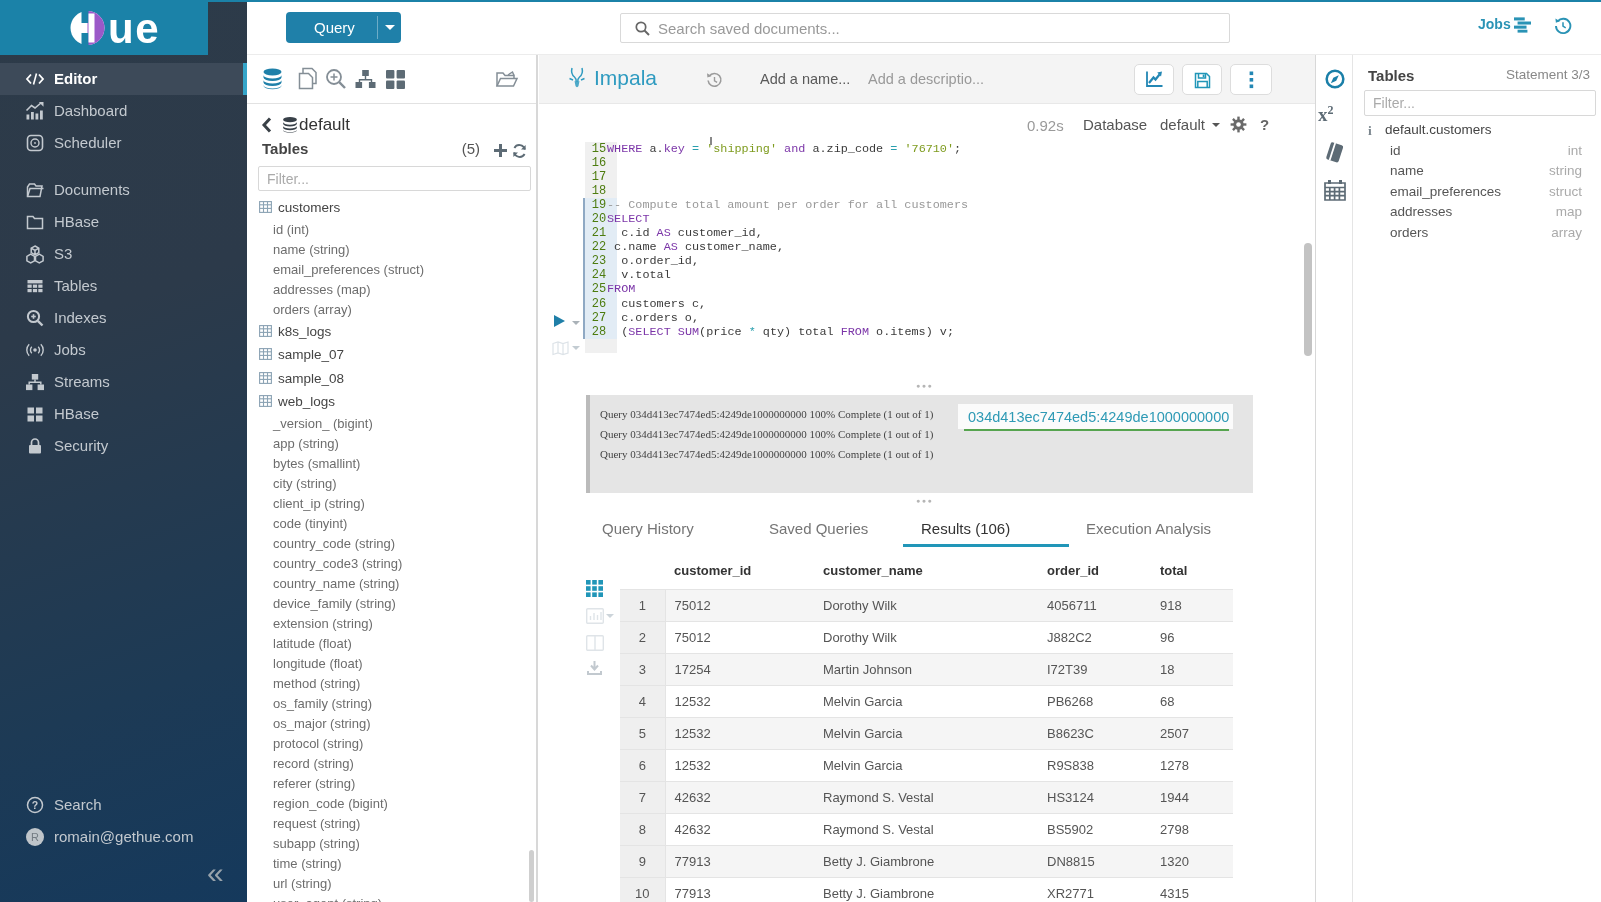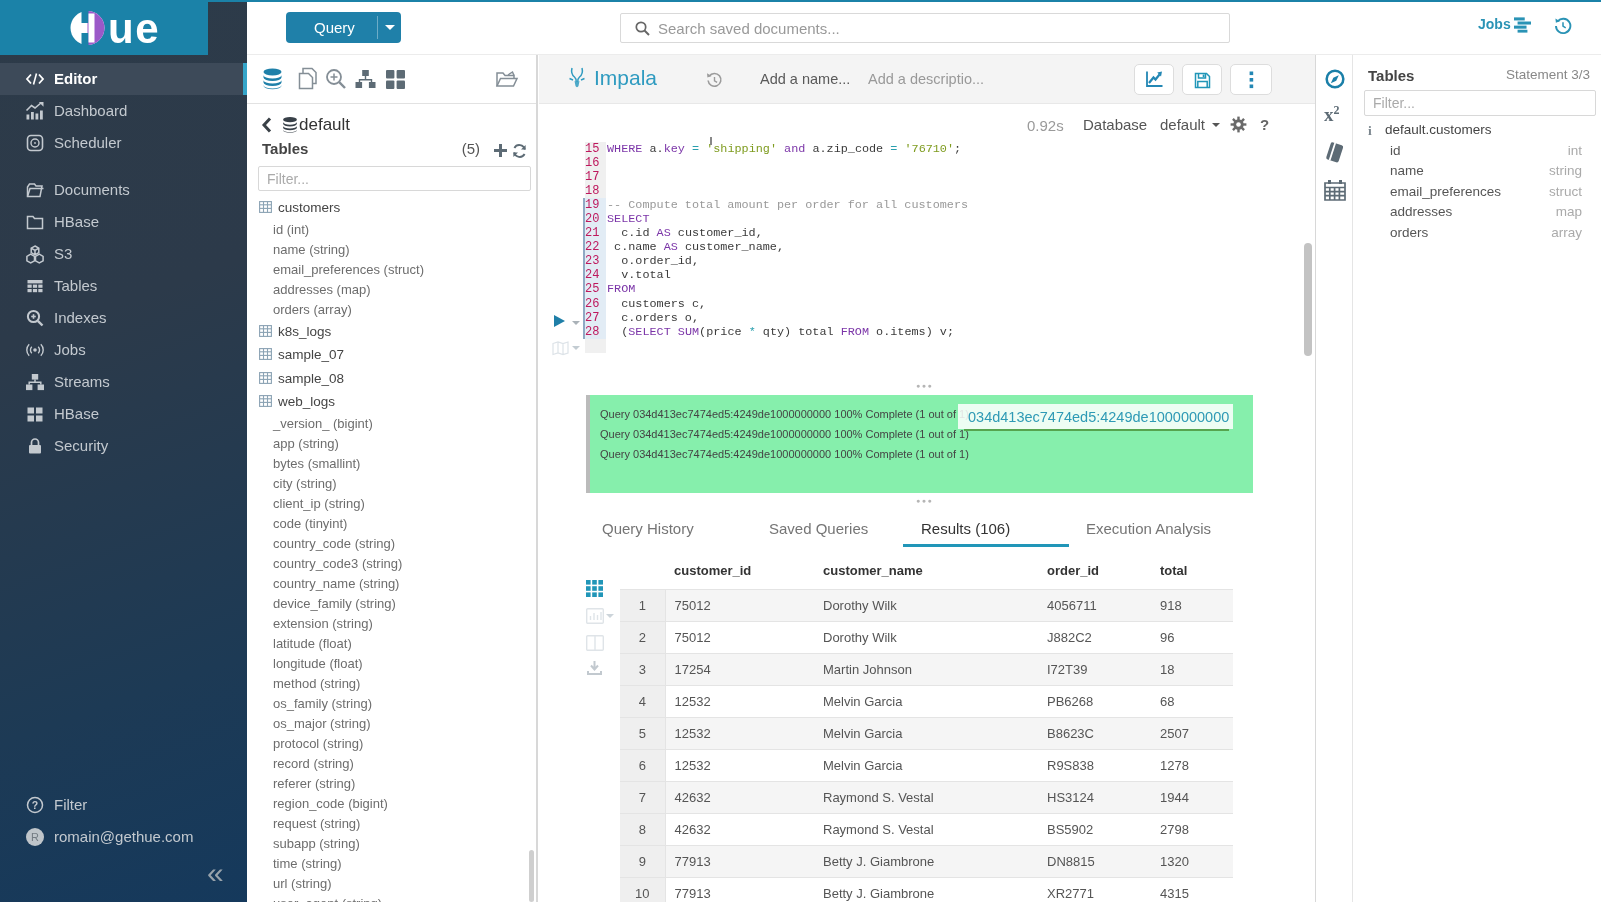--- a/index.html
+++ b/index.html
@@ -34,31 +34,31 @@
 #dbsb{position:absolute;right:2px;top:795px;width:5px;height:52px;background:#cfcfcf;border-radius:3px}
 
 #edregion{position:absolute;left:537px;top:55px;width:778px;height:847px;background:#fff;border-left:1px solid #d8d8d8}
 #edhead{position:absolute;left:1px;top:0;width:777px;height:49px;background:#f4f4f4;border-bottom:1px solid #e8e8e8}
 #edtitle{position:absolute;left:55px;top:11px;font-size:21px;color:#2f9bc0}
 #addname{position:absolute;left:221px;top:16px;font-size:14.5px;font-weight:normal;color:#595959}
 #adddesc{position:absolute;left:329px;top:16px;font-size:14.5px;color:#999}
 .hbtn{position:absolute;top:9px;width:40px;height:31px;background:#fff;border:1px solid #ddd;border-radius:5px}
 #edtools{position:absolute;left:0;top:55px;width:778px;height:40px;font-size:15px;color:#555}
 
-#gutter{position:absolute;left:47px;top:87px;width:21px;font-family:"Liberation Mono",monospace;font-size:12px;line-height:14.05px;color:#be185d;text-align:left}
+#gutter{position:absolute;left:47px;top:87px;width:32px;font-family:"Liberation Mono",monospace;font-size:12px;line-height:14.05px;color:#4d7c0f;text-align:center}
 #gutter div{padding-right:4px}
 #gutter .act{background:#e2ecf5;border-left:2px solid #8fa9c4;margin-left:-2px}
 #code{position:absolute;left:69px;top:87px;font-family:"Liberation Mono",monospace;font-size:11.8px;line-height:14.05px;color:#3b3b3b;white-space:pre}
 .kw{color:#7b35a8}.op{color:#2a9fae}.st{color:#7f9c20}.cm{color:#999}
 #play{position:absolute;left:16px;top:260px;width:0;height:0;border-left:11px solid #1f7fa8;border-top:6.5px solid transparent;border-bottom:6.5px solid transparent}
 .gcar{position:absolute;width:0;height:0;border:4px solid transparent;border-bottom:none}
 #edsb{position:absolute;left:766px;top:188px;width:8px;height:113px;background:#c3c3c3;border-radius:4px}
 .dots3{position:absolute;color:#b5b5b5;font-size:7px;letter-spacing:1.5px}
 
-#logbox{position:absolute;left:48px;top:340px;width:667px;height:98px;background:#86efac;border-left:4px solid #bbb;font-family:Liberation Sans, sans-serif;font-size:11px;color:#444;line-height:20px;white-space:pre}
+#logbox{position:absolute;left:48px;top:340px;width:667px;height:98px;background:#e5e5e5;border-left:4px solid #bbb;font-family:Liberation Serif, serif;font-size:11px;color:#444;line-height:20px;white-space:pre}
 #logbox .in{position:absolute;left:10px;top:9px}
 #tooltip{position:absolute;left:420px;top:349px;width:275px;height:24.5px;background:rgba(255,255,255,0.85);color:#2e9ab5;font-size:14.5px;z-index:3}
 #tooltip .gl{position:absolute;left:6px;right:4px;bottom:-2.5px;height:2.5px;background:#56a44f}
 #tooltip span{position:absolute;left:10px;top:5px}
 
 #tabs{position:absolute;left:0;top:455px;width:778px;height:38px;font-size:15px;color:#757575}
 #tabs .tab{position:absolute;top:10px}
 #tabs .active{color:#333}
 #tabline{position:absolute;left:365px;top:489px;width:166px;height:3px;background:#2196b8}
 
@@ -234,21 +234,21 @@
       </span>
       <span class="lb">Security</span>
     </div>
   <div class="nav" style="top:789px">
       <span class="ic">
         <svg viewBox="0 0 20 20">
           <circle cx="10" cy="10" r="7.5" fill="none" stroke="#c3c9cf" stroke-width="1.5"></circle>
           <text x="10" y="14" font-size="10.5" font-weight="bold" fill="#c3c9cf" text-anchor="middle">?</text>
         </svg>
       </span>
-      <span class="lb">Filter</span>
+      <span class="lb">Search</span>
     </div>
   <div class="nav" style="top:821px">
       <span class="ic">
         <svg viewBox="0 0 20 20">
           <circle cx="10" cy="10" r="9" fill="#bfc5ca"></circle>
           <text x="10" y="14" font-size="11" fill="#737b83" text-anchor="middle">R</text>
         </svg>
       </span>
       <span class="lb">romain@gethue.com</span>
     </div>
@@ -685,21 +685,21 @@
       </table>
   </div>
 </div>
 
 <div id="rightpanel">
   <div id="ricons">
     <svg width="20" height="20" viewBox="0 0 24 24" style="position:absolute;left:9px;top:70px;top:14px">
         <circle cx="12" cy="12" r="10" fill="none" stroke="#1a7fa8" stroke-width="3"></circle>
         <path d="M16.5 7.5 l-3 6.5 -6.5 3 3-6.5 Z" fill="#1a7fa8"></path>
       </svg>
-    <div style="position:absolute;left:8px;top:48px;color:#5d6b75;font-family:'Liberation Serif',serif;font-weight:bold;font-size:19px">x<sup style="font-size:12px">2</sup></div>
+    <div style="position:absolute;left:2px;top:48px;color:#5d6b75;font-family:'Liberation Serif',serif;font-weight:bold;font-size:19px">x<sup style="font-size:12px">2</sup></div>
     <svg width="24" height="24" viewBox="0 0 24 24" style="position:absolute;left:7px;top:86px">
         <g transform="rotate(18 12 12)">
           <rect x="5" y="2.5" width="13" height="18" rx="2" fill="#5d6b75"></rect>
           <rect x="8.2" y="2.5" width="1.8" height="18" fill="#fff"></rect>
         </g>
       </svg>
     <svg width="22" height="22" viewBox="0 0 22 22" style="position:absolute;left:8px;top:124px">
         <g fill="#5d6b75">
           <path d="M1 4 h20 v17 H1 Z M1 8.5 h20 M5.8 8.5 v12.5 M10.6 8.5 v12.5 M15.4 8.5 v12.5 M1 12.6 h20 M1 16.7 h20" fill="none" stroke="#5d6b75" stroke-width="1.7"></path>
           <rect x="4" y="1" width="3" height="4"></rect>

